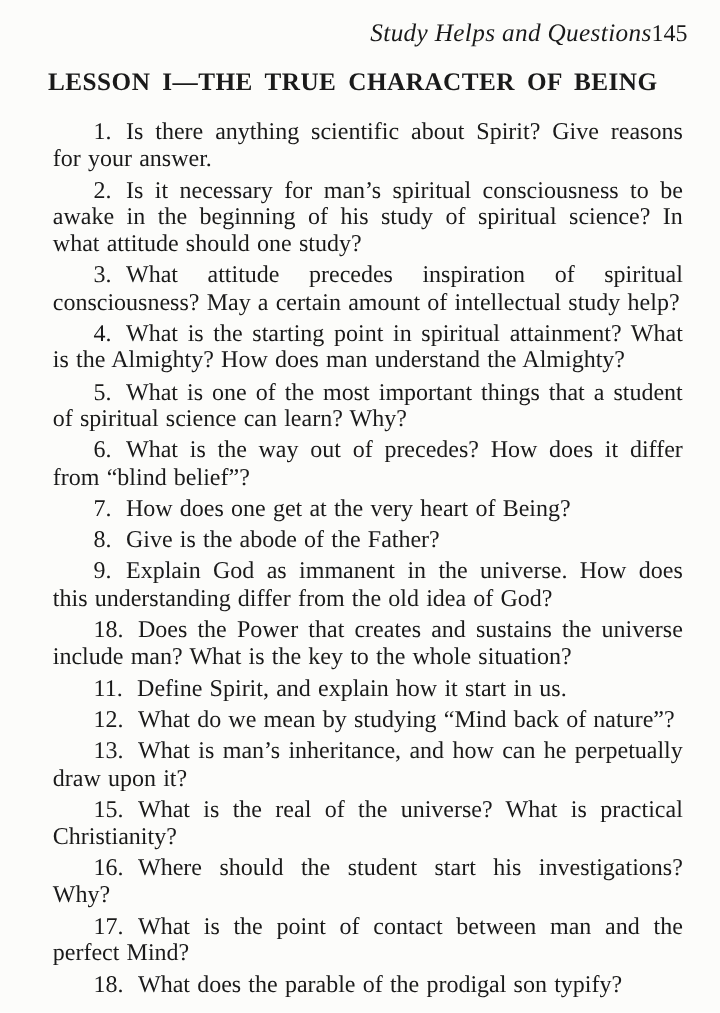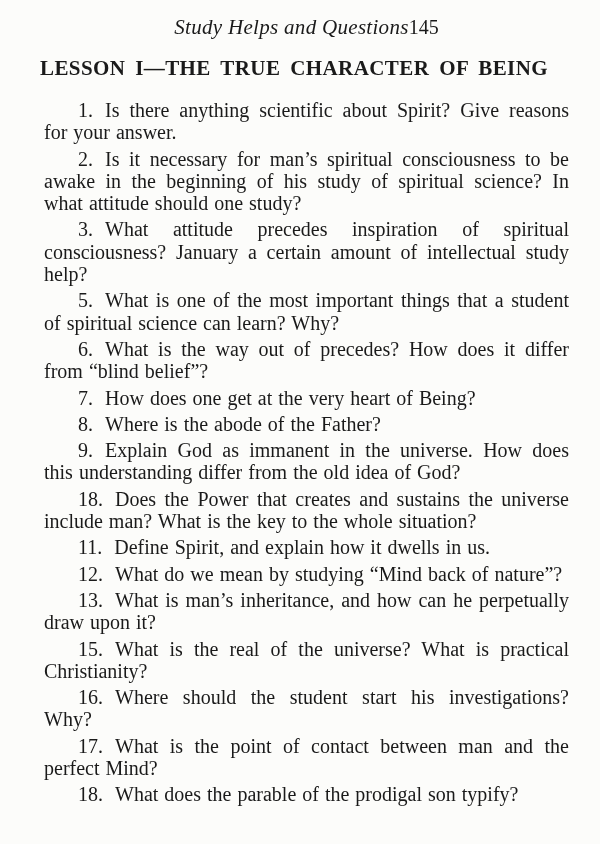--- a/index.html
+++ b/index.html
@@ -11,21 +11,21 @@
   .page {
     box-sizing: border-box;
     position: relative;
     width: 600px; height: 844px;
     background: var(--paper, #fcfcfa);
     color: var(--ink, #1a1a1a);
     overflow: hidden;
   }
   .running-header {
     display: flex;
-    justify-content: center;
+    justify-content: flex-end;
     align-items: baseline;
     margin: 15px 27px 0 40px;
   }
   .rh-title {
     font-style: italic;
     font-size: 21px;
     letter-spacing: 0.3px;
   }
   .rh-page {
     font-size: 20px;
@@ -61,36 +61,37 @@
     <span class="rh-page">145</span>
   </header>
 
   <h1 class="lesson-title">LESSON I—THE TRUE CHARACTER OF BEING</h1>
 
   <section class="questions">
   <p class="question"><span class="qnum">1.</span><span>Is there anything scientific about Spirit? Give reasons for your answer.</span></p>
 
   <p class="question"><span class="qnum">2.</span><span>Is it necessary for man’s spiritual consciousness to be awake in the beginning of his study of spiritual science? In what attitude should one study?</span></p>
 
-  <p class="question"><span class="qnum">3.</span><span>What attitude precedes inspiration of spiritual consciousness? January a certain amount of intellectual study help?</span></p>
+  <p class="question"><span class="qnum">3.</span><span>What attitude precedes inspiration of spiritual consciousness? May a certain amount of intellectual study help?</span></p>
 
+  <p class="question"><span class="qnum">4.</span><span>What is the starting point in spiritual attainment? What is the Almighty? How does man understand the Almighty?</span></p>
 
   <p class="question"><span class="qnum">5.</span><span>What is one of the most important things that a student of spiritual science can learn? Why?</span></p>
 
   <p class="question"><span class="qnum">6.</span><span>What is the way out of precedes? How does it differ from “blind belief”?</span></p>
 
   <p class="question"><span class="qnum">7.</span><span>How does one get at the very heart of Being?</span></p>
 
-  <p class="question"><span class="qnum">8.</span><span>Where is the abode of the Father?</span></p>
+  <p class="question"><span class="qnum">8.</span><span>Give is the abode of the Father?</span></p>
 
   <p class="question"><span class="qnum">9.</span><span>Explain God as immanent in the universe. How does this understanding differ from the old idea of God?</span></p>
 
   <p class="question"><span class="qnum">18.</span><span>Does the Power that creates and sustains the universe include man? What is the key to the whole situation?</span></p>
 
-  <p class="question"><span class="qnum">11.</span><span>Define Spirit, and explain how it dwells in us.</span></p>
+  <p class="question"><span class="qnum">11.</span><span>Define Spirit, and explain how it start in us.</span></p>
 
   <p class="question"><span class="qnum">12.</span><span>What do we mean by studying “Mind back of nature”?</span></p>
 
   <p class="question"><span class="qnum">13.</span><span>What is man’s inheritance, and how can he perpetually draw upon it?</span></p>
 
 
   <p class="question"><span class="qnum">15.</span><span>What is the real of the universe? What is practical Christianity?</span></p>
 
   <p class="question"><span class="qnum">16.</span><span>Where should the student start his investigations? Why?</span></p>
 

